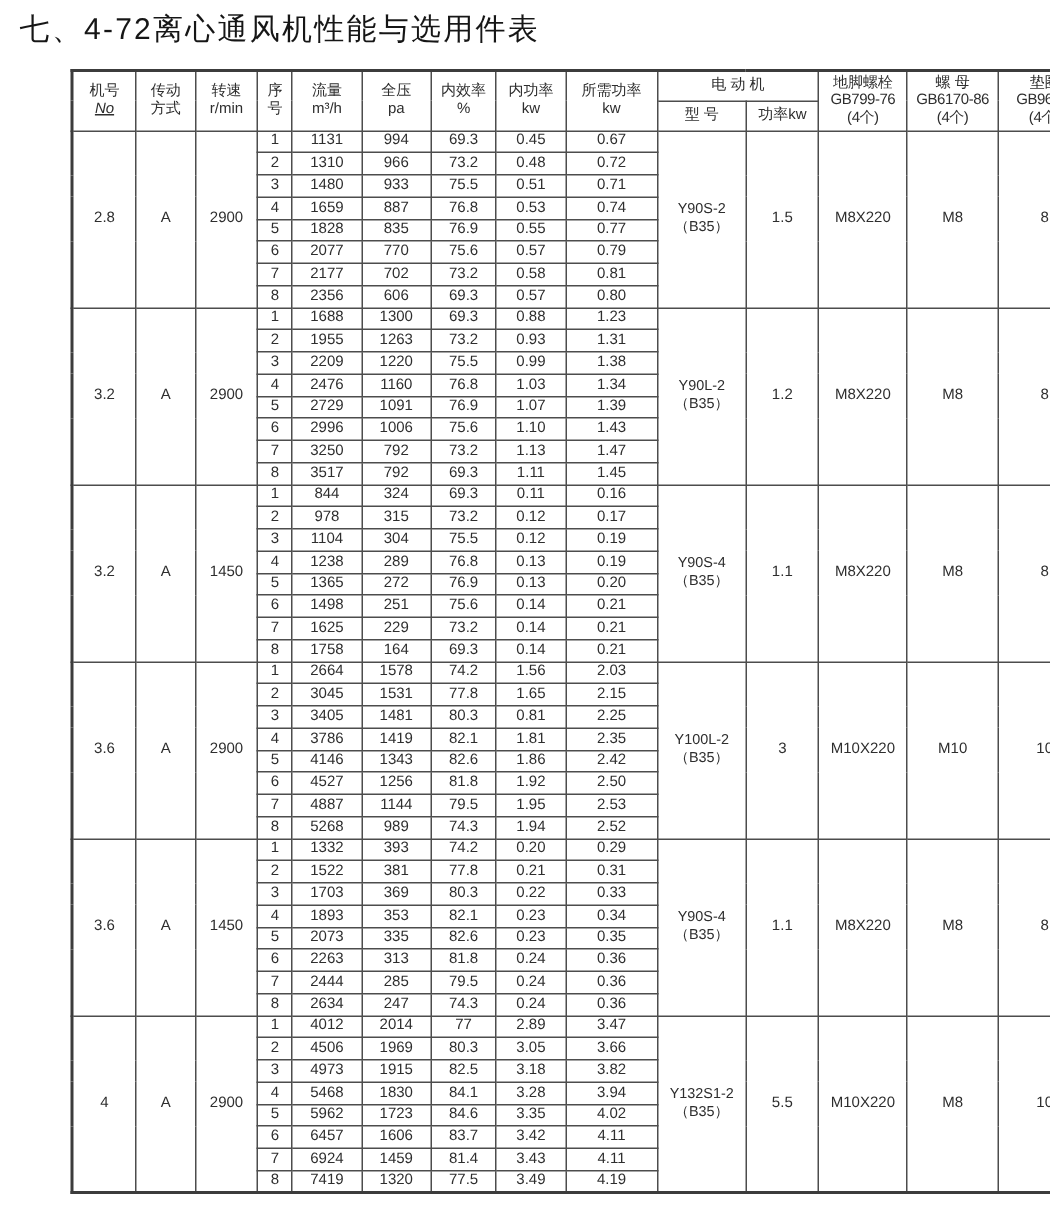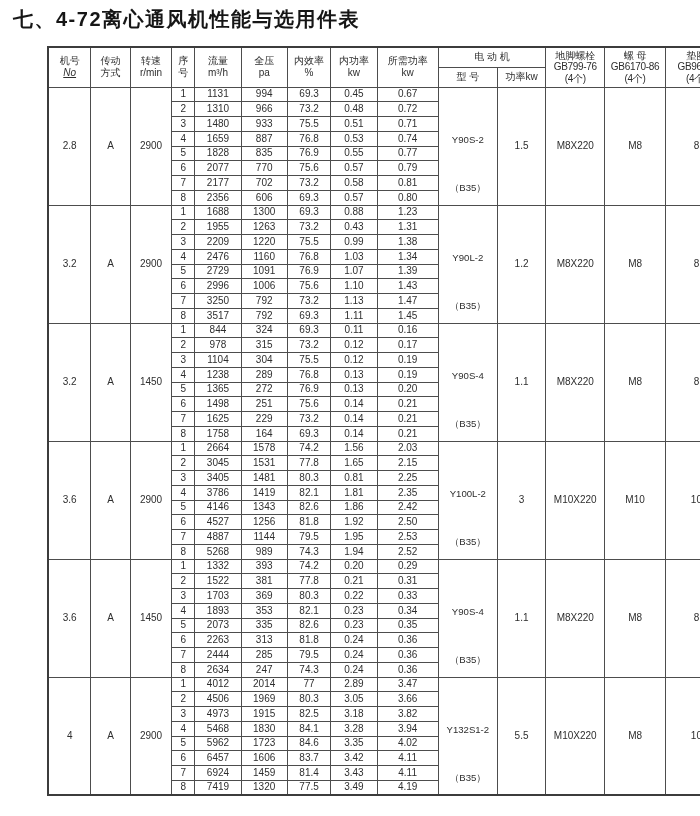--- a/index.html
+++ b/index.html
@@ -3,42 +3,42 @@
 <meta charset="utf-8">
 <style>
   html,body{margin:0;padding:0;}
   body{
     width:700px;height:816px;position:relative;background:#ffffff;
     font-family:"Liberation Sans","DejaVu Sans",sans-serif;color:#2b2b2b;
     overflow:hidden;
   }
   .title{
     position:absolute;left:13px;top:6px;margin:0;
-    font-size:20px;font-weight:bold;color:#161616;letter-spacing:1.5px;
+    font-size:20px;font-weight:normal;color:#161616;letter-spacing:1.5px;
     font-family:"Liberation Sans","DejaVu Sans",sans-serif;
   }
   table.perf{
     position:absolute;left:47px;top:46px;width:682px;
     border-collapse:collapse;table-layout:fixed;
     border:2px solid #3c3c3c;
   }
   table.perf th, table.perf td{
     border:1px solid #4d4d4d;
     text-align:center;vertical-align:middle;
     padding:0;font-size:10px;line-height:1.18;
     font-weight:normal;color:#2e2e2e;
     overflow:hidden;white-space:nowrap;
   }
   thead tr{height:20px;}
   thead th{font-size:10.2px;color:#222;}
   thead .sub{font-size:10px;letter-spacing:-0.3px;}
   .u{text-decoration:underline;font-style:italic;}
   tbody tr{height:14.75px;}
   td.group-cell{font-size:10px;color:#2a2a2a;background:#fff;}
-  .motor-line{font-size:9.6px;line-height:1.25;margin-top:36px;}
+  .motor-line{font-size:9.6px;line-height:1.25;}
 </style>
 </head>
 <body>
 
 <h1 class="title">七、4-72离心通风机性能与选用件表</h1>
 
 <table class="perf">
   <colgroup>
     <col style="width:6.3%">
       <col style="width:5.8%">
@@ -208,21 +208,21 @@
         <td rowspan="8" class="group-cell">1.2</td>
         <td rowspan="8" class="group-cell">M8X220</td>
         <td rowspan="8" class="group-cell">M8</td>
         <td rowspan="8" class="group-cell">8</td>
       </tr>
       <tr>
         <td>2</td>
         <td>1955</td>
         <td>1263</td>
         <td>73.2</td>
-        <td>0.43</td>
+        <td>0.93</td>
         <td>1.31</td>
       </tr>
       <tr>
         <td>3</td>
         <td>2209</td>
         <td>1220</td>
         <td>75.5</td>
         <td>0.99</td>
         <td>1.38</td>
       </tr>

